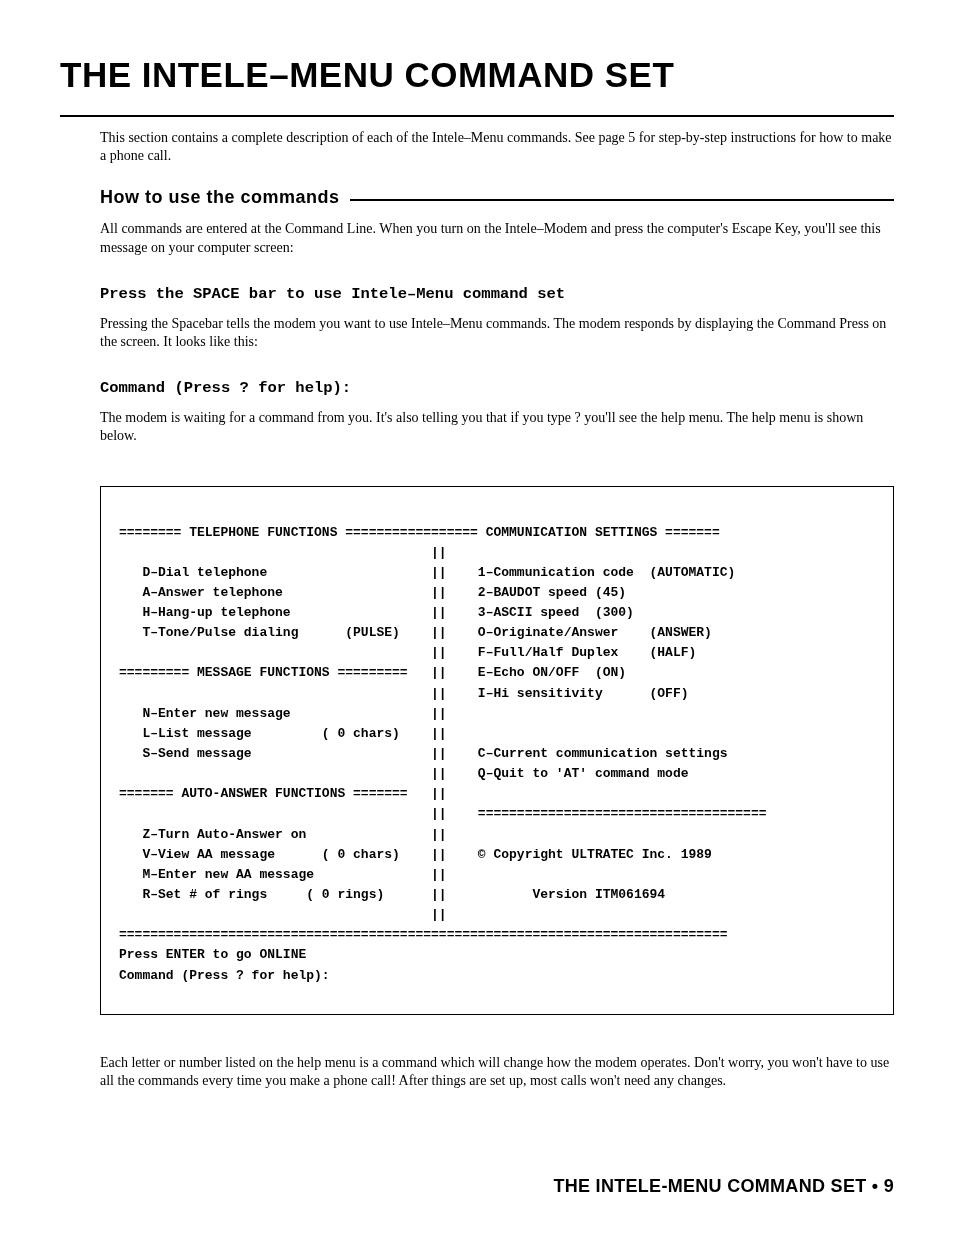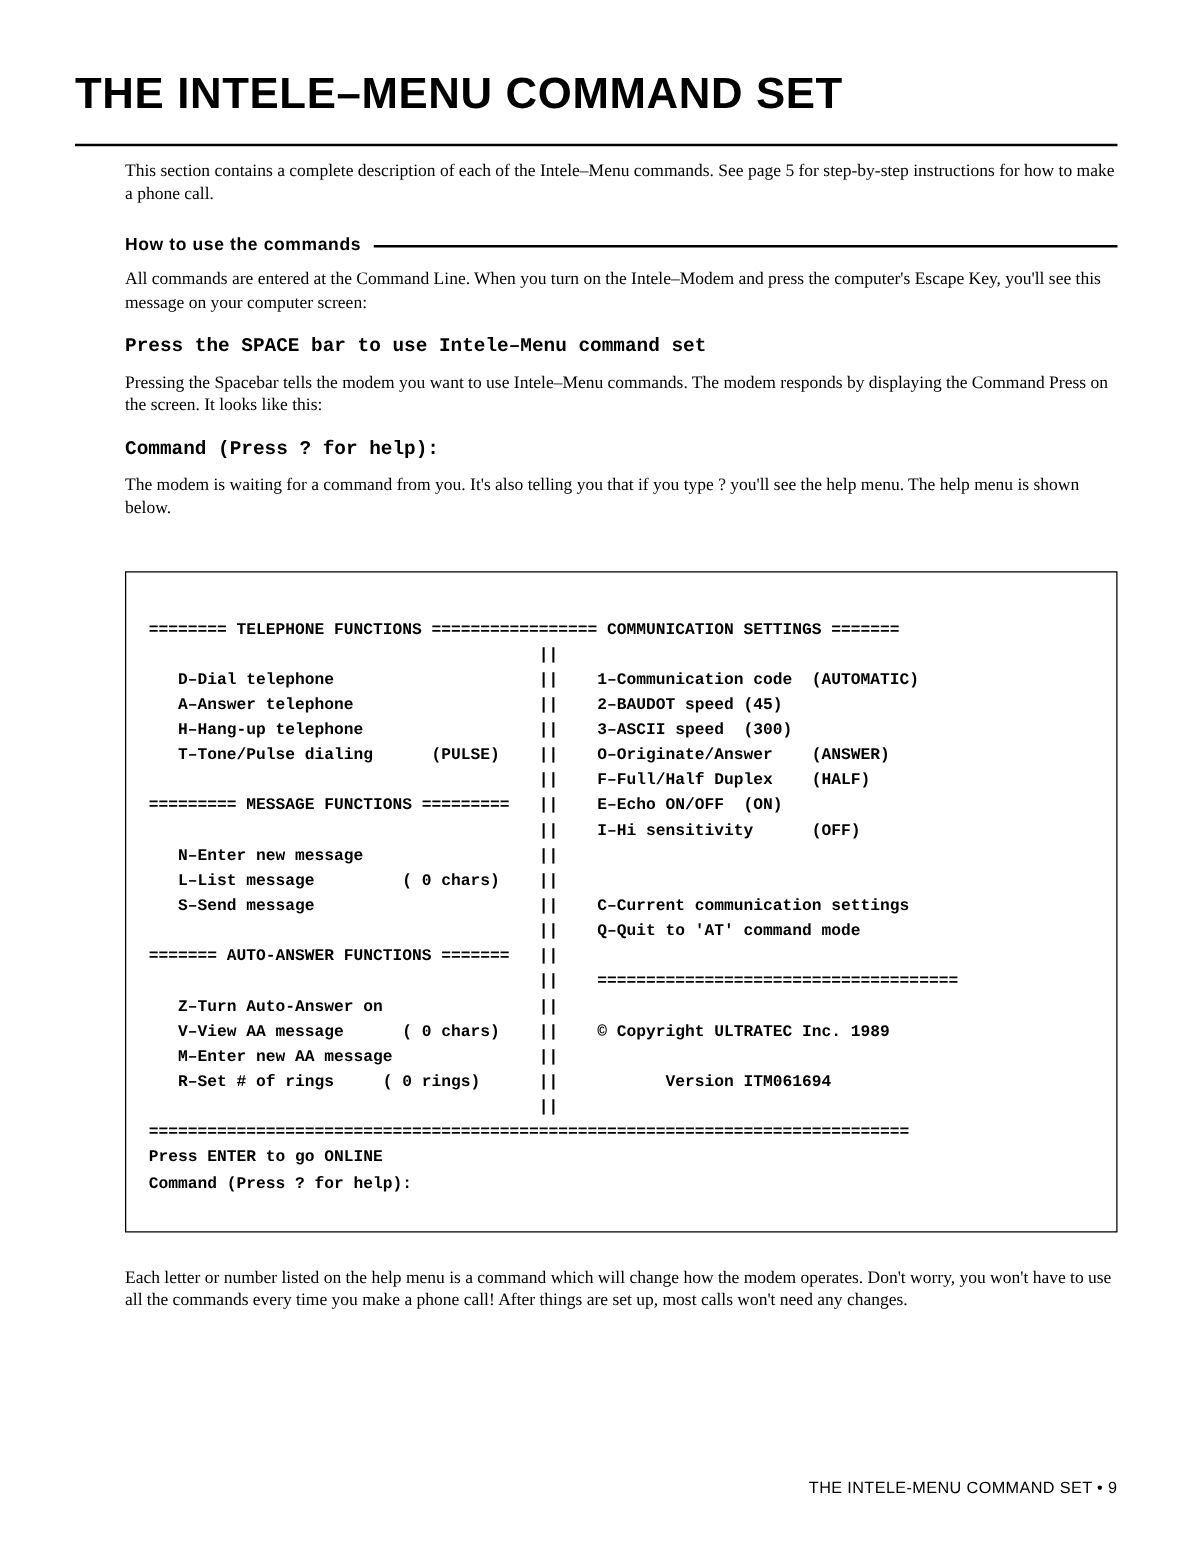--- a/index.html
+++ b/index.html
@@ -31,60 +31,60 @@
     font-stretch: condensed;
   }
   .body-text {
     font-size: 14px;
     line-height: 1.3;
     margin: 12px 0 0 40px;
   }
   h2.section-head {
     font-family: "Trebuchet MS", "Arial Narrow", Arial, sans-serif;
     font-weight: 800;
-    font-size: 14px;
+    font-size: 18px;
     margin: 22px 0 0 40px;
     letter-spacing: 0.5px;
     font-stretch: condensed;
     display: flex;
     align-items: center;
   }
   h2.section-head .rule {
     flex: 1;
     height: 2px;
     background: #000;
     margin-left: 10px;
     position: relative;
     top: 2px;
   }
   .mono-line {
     font-family: "Courier New", Courier, monospace;
     font-weight: bold;
     font-size: 15.5px;
-    margin: 16px 0 0 40px;
+    margin: 28px 0 0 40px;
     letter-spacing: 0;
   }
   .terminal-box {
     border: 1.5px solid #000;
     margin: 40px 0 0 40px;
     padding: 36px 6px 28px 18px;
     font-family: "Courier New", Courier, monospace;
     font-weight: bold;
     font-size: 13px;
     line-height: 1.55;
     white-space: pre;
     overflow: hidden;
   }
   .footer {
     position: absolute;
     bottom: 38px;
     right: 60px;
     font-family: "Trebuchet MS", Arial, sans-serif;
-    font-weight: 400;
-    font-size: 13px;
+    font-weight: 700;
+    font-size: 18px;
     letter-spacing: 0.3px;
   }
 </style>
 </head>
 <body>
 <div class="page">
 
 <h1 class="page-title">THE INTELE–MENU COMMAND SET</h1>
 
 <p class="body-text">This section contains a complete description of each of the Intele–Menu commands. See page 5 for step-by-step instructions for how to make a phone call.</p>
@@ -121,17 +121,17 @@
                                         ||    =====================================
    Z–Turn Auto-Answer on                ||
    V–View AA message      ( 0 chars)    ||    © Copyright ULTRATEC Inc. 1989
    M–Enter new AA message               ||
    R–Set # of rings     ( 0 rings)      ||           Version ITM061694
                                         ||
 ==============================================================================
 Press ENTER to go ONLINE
 Command (Press ? for help):</div>
 
-<p class="body-text" style="margin-top:28px;">Each letter or number listed on the help menu is a command which will change how the modem operates. Don't worry, you won't have to use all the commands every time you make a phone call! After things are set up, most calls won't need any changes.</p>
+<p class="body-text" style="margin-top:39px;">Each letter or number listed on the help menu is a command which will change how the modem operates. Don't worry, you won't have to use all the commands every time you make a phone call! After things are set up, most calls won't need any changes.</p>
 
 <div class="footer">THE INTELE-MENU COMMAND SET • 9</div>
 
 </div>
 
 </body></html>

